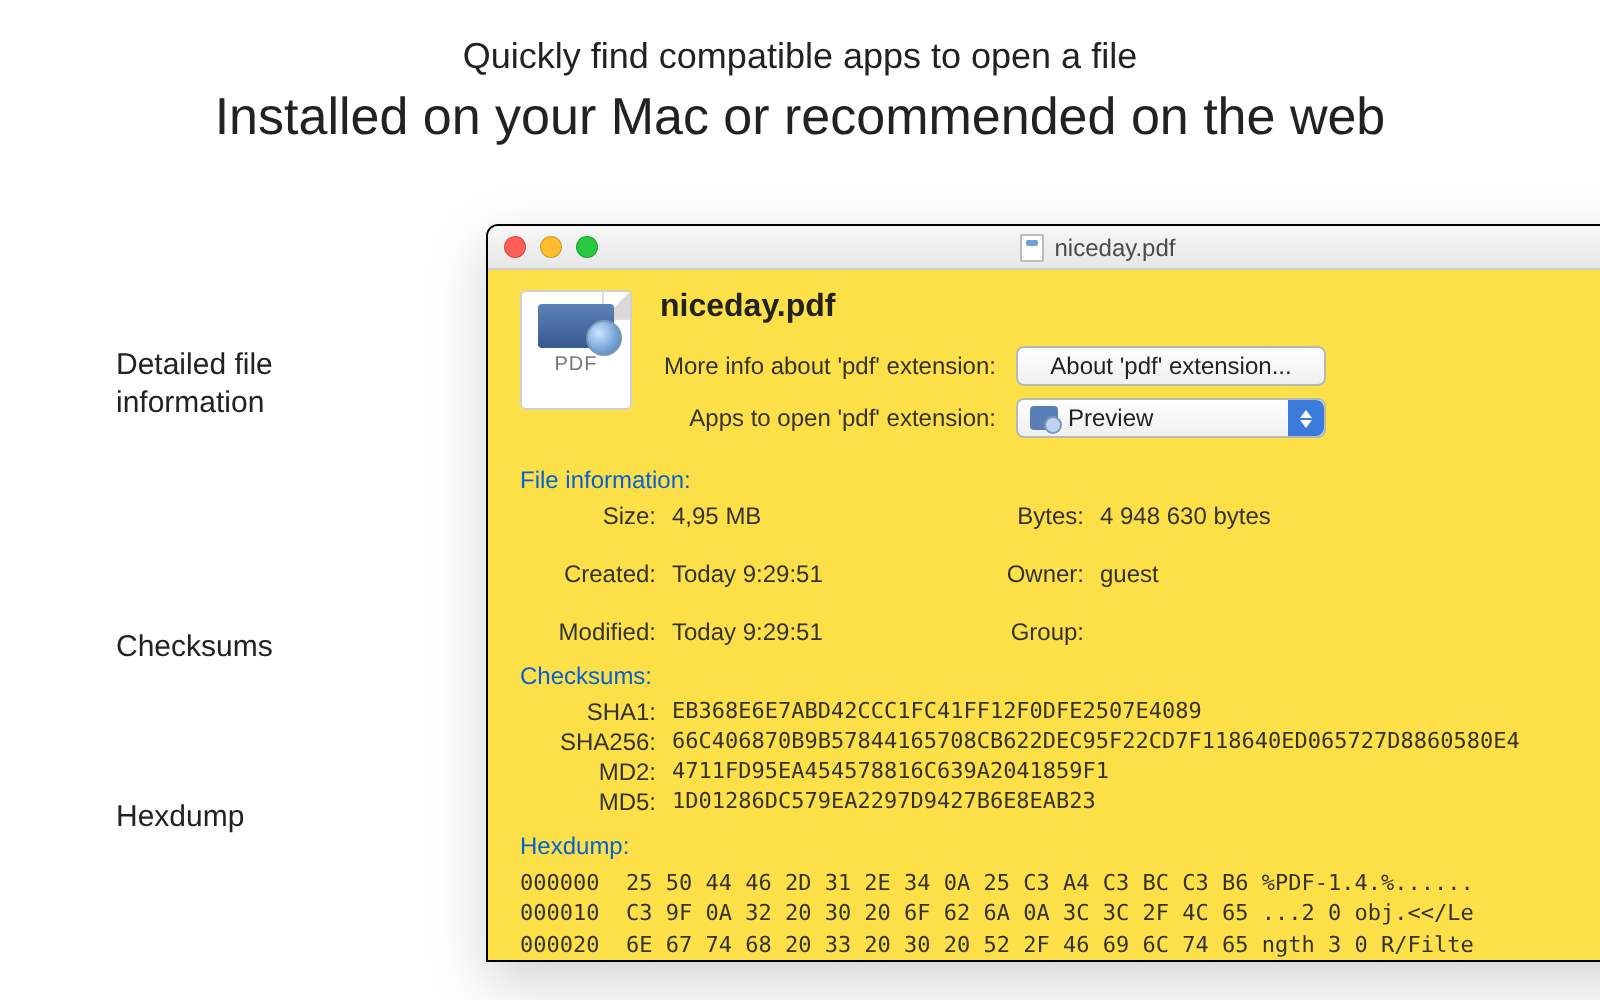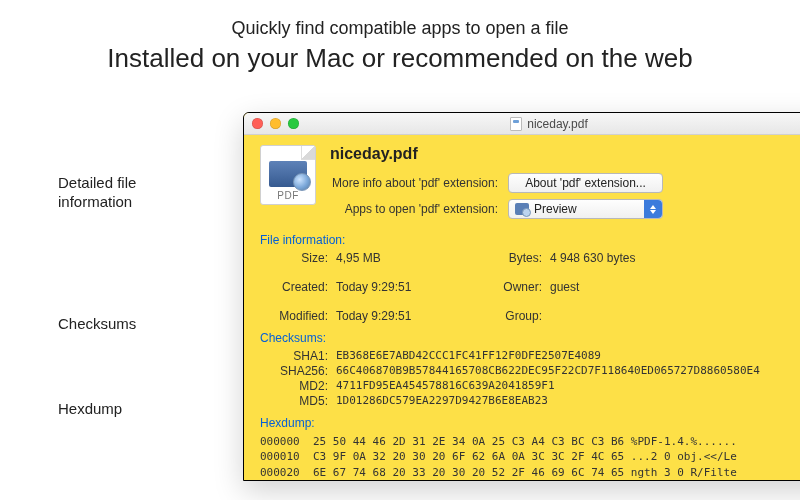--- a/index.html
+++ b/index.html
@@ -21,21 +21,21 @@
   .dot.red { background: #ff5f57; }
   .dot.yellow { background: #ffbd2e; }
   .dot.green { background: #28c940; }
   .titlewrap { position: absolute; left: 0; right: 0; text-align: center; font-size: 12px; color: #4a4a4a; display: flex; align-items: center; justify-content: center; gap: 5px; pointer-events: none; }
   .tinyicon { width: 12px; height: 14px; background: #fff; border: 1px solid #bbb; border-radius: 1px; display: inline-block; position: relative; }
   .tinyicon::after { content: ""; position: absolute; left: 2px; right: 2px; top: 2px; height: 3px; background: #6ea0d8; border-radius: 1px; }
 
   .content { padding: 10px 16px 0 16px; font-size: 12px; color: #333; }
 
   .header-row { display: flex; gap: 14px; align-items: flex-start; }
-  .fileicon { width: 56px; height: 60px; background: #fff; border: 1px solid #d0d0d0; border-radius: 3px; position: relative; display: flex; flex-direction: column; align-items: center; justify-content: flex-end; padding-bottom: 3px; }
+  .fileicon { width: 56px; height: 60px; background: #fff; border: 1px solid #d0d0d0; border-radius: 3px; position: relative; display: flex; flex-direction: column; align-items: center; justify-content: flex-end; padding-bottom: 16px; }
   .fileicon .fold { position: absolute; top: 0; right: 0; width: 14px; height: 14px; background: linear-gradient(135deg,#fff 48%,#d9d9d9 50%); border-left: 1px solid #ddd; border-bottom: 1px solid #ddd; }
   .fileicon .thumb { width: 38px; height: 26px; background: linear-gradient(#5e82b8,#365a90); border-radius: 2px; margin-top: 6px; position: relative; }
   .fileicon .thumb::after { content: ""; position: absolute; right: -4px; bottom: -4px; width: 16px; height: 16px; border-radius: 50%; background: radial-gradient(circle at 35% 35%, #cde4ff 0, #7aa7d9 55%, #55779e 100%); border: 1px solid #7a96b8; }
   .fileicon .ext { font-size: 10px; color: #777; letter-spacing: 0.5px; margin-top: 3px; }
 
   .header-right { flex: 1; }
   .filename { font-size: 16px; font-weight: 600; color: #222; margin-bottom: 10px; }
 
   .form-row { display: flex; align-items: center; margin-bottom: 6px; font-size: 12px; }
   .form-row .lbl { width: 178px; text-align: right; padding-right: 10px; color: #333; }

